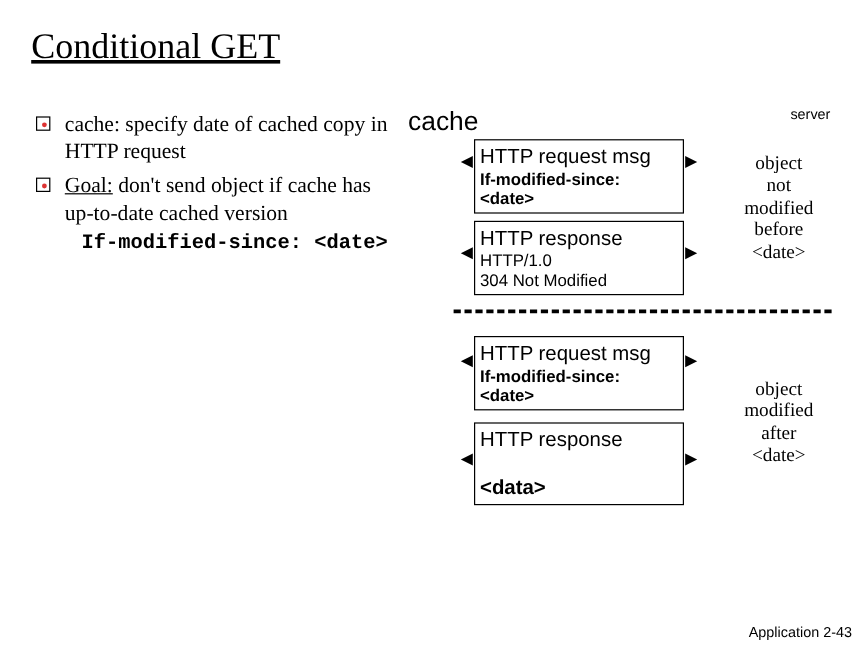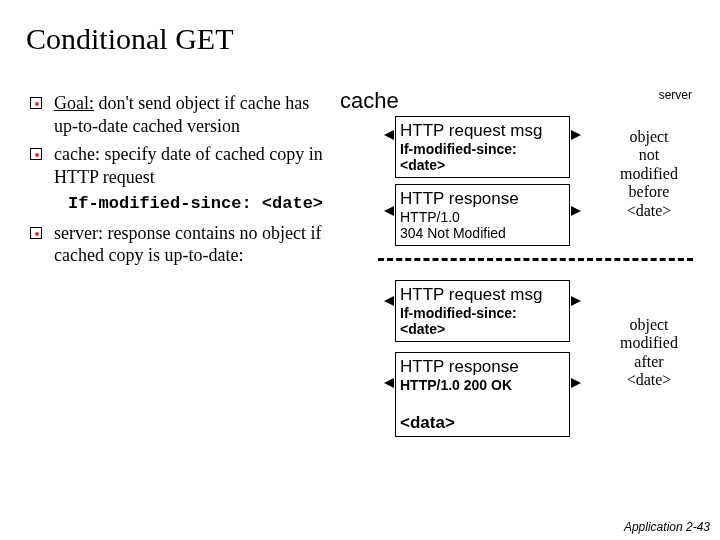--- a/index.html
+++ b/index.html
@@ -10,20 +10,21 @@
     font-family: Georgia, 'Times New Roman', serif;
     color: #000;
     position: relative;
     overflow: hidden;
   }
   .title {
     position: absolute;
     top: 22px;
     left: 26px;
     font-size: 30px;
+    text-decoration: underline;
   }
   .left-col {
     position: absolute;
     top: 92px;
     left: 30px;
     width: 300px;
     font-size: 18px;
     line-height: 1.25;
   }
   .bullet-item {
@@ -111,48 +112,41 @@
   .dashed {
     position: absolute;
     border-top: 3px dashed #000;
   }
   .footer {
     position: absolute;
     right: 10px;
     bottom: 6px;
     font-family: Arial, sans-serif;
     font-size: 12px;
-    font-style: italic;
   }
 </style>
 </head>
 <body>
 
 <div class="title">Conditional GET</div>
 
 <div class="left-col">
   <div class="bullet-item">
     <span class="bullet-box">
         <span class="bullet-dot"></span>
       </span>
-    <span class="bullet-text"><span class="under">Goal:</span><span> don't send object if cache has up-to-date cached version</span></span>
+    <span class="bullet-text">cache: specify date of cached copy in HTTP request</span>
   </div>
   <div class="bullet-item">
     <span class="bullet-box">
         <span class="bullet-dot"></span>
       </span>
-    <span class="bullet-text">cache: specify date of cached copy in HTTP request</span>
+    <span class="bullet-text"><span class="under">Goal:</span><span> don't send object if cache has up-to-date cached version</span></span>
   </div>
   <div class="sub">If-modified-since: &lt;date&gt;</div>
-  <div class="bullet-item">
-    <span class="bullet-box">
-        <span class="bullet-dot"></span>
-      </span>
-    <span class="bullet-text">server: response contains no object if cached copy is up-to-date:</span>
-  </div>
 </div>
 
 <div class="diag">
   <div class="lbl-cache">cache</div>
   <div class="lbl-server">server</div>
 
   <div class="box" style="top:28px; left:55px;">
     <div class="big">HTTP request msg</div>
     <div style="font-weight:bold">If-modified-since: &lt;date&gt;</div>
   </div>
@@ -173,21 +167,20 @@
 
   <div class="box" style="top:192px; left:55px;">
     <div class="big">HTTP request msg</div>
     <div style="font-weight:bold">If-modified-since: &lt;date&gt;</div>
   </div>
   <span class="arrow-r" style="top:208px; left:231px;"></span>
   <span class="arrow-l" style="top:208px; left:44px;"></span>
 
   <div class="box" style="top:264px; left:55px;">
     <div class="big">HTTP response</div>
-    <div style="font-weight:bold">HTTP/1.0 200 OK</div>
     <div style="font-weight:bold; font-size:17px;margin-top:20px;">&lt;data&gt;</div>
   </div>
   <span class="arrow-r" style="top:290px; left:231px;"></span>
   <span class="arrow-l" style="top:290px; left:44px;"></span>
 
   <div class="side-note" style="top:228px;">object<br>modified<br>after<br>&lt;date&gt;</div>
 </div>
 
 <div class="footer">Application  2-43</div>
 

